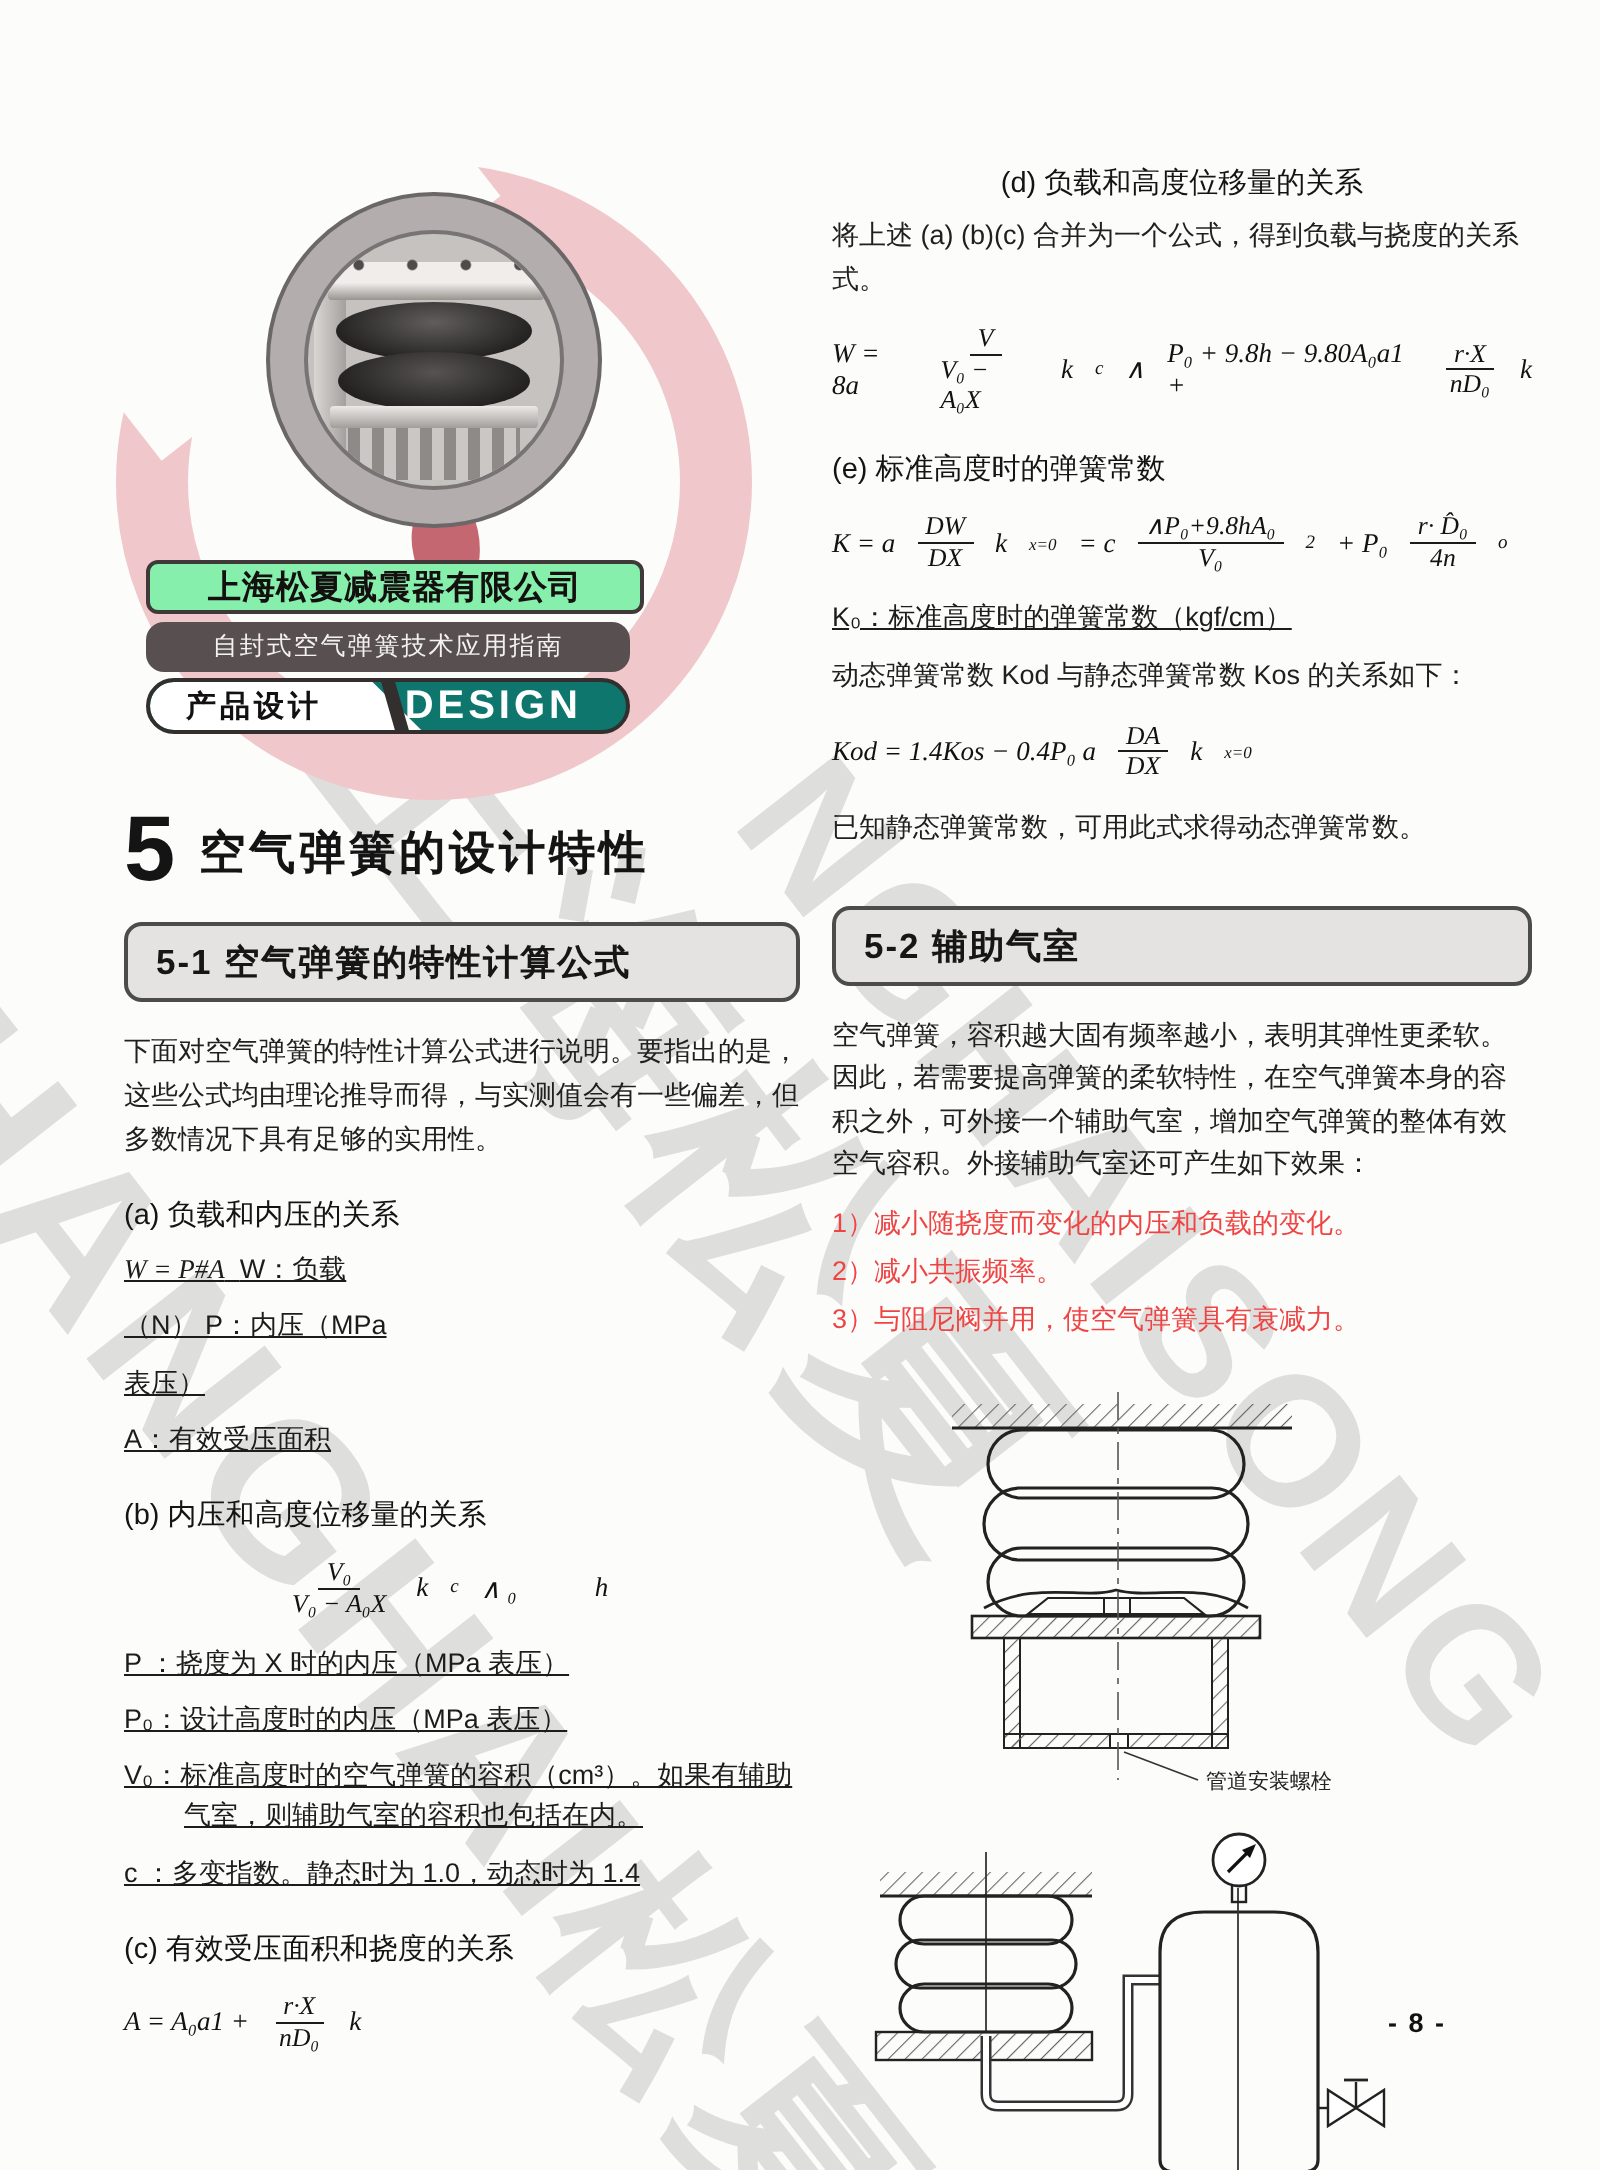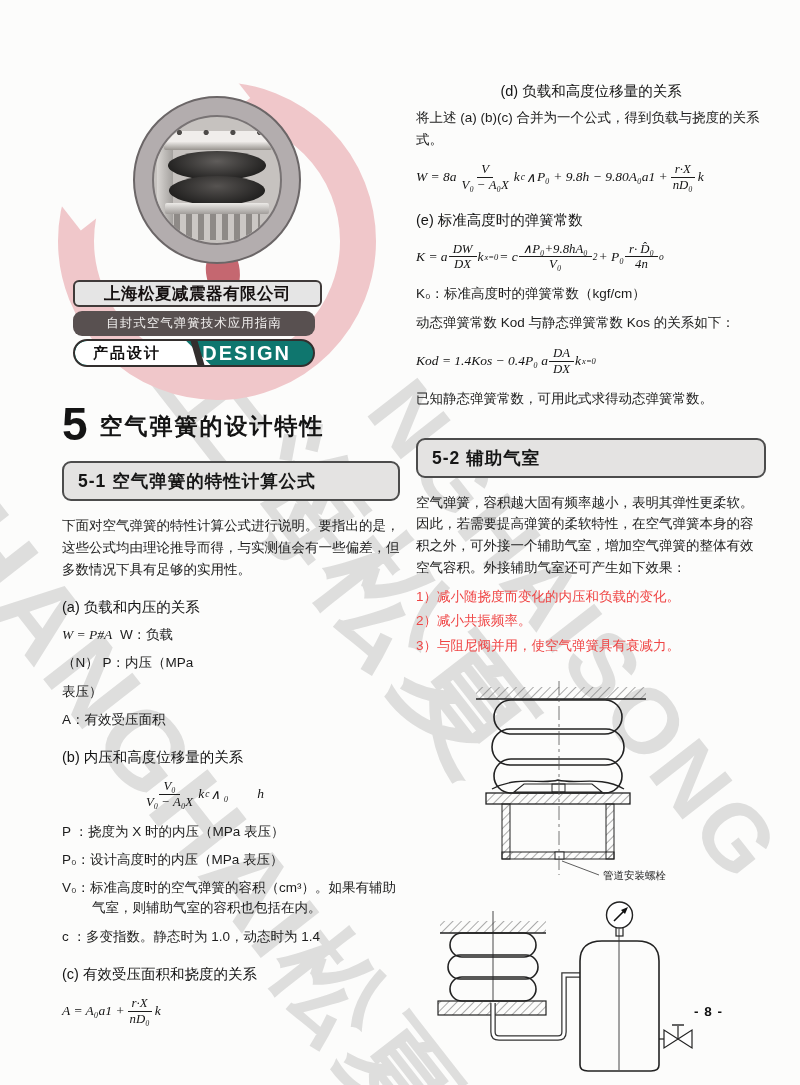--- a/index.html
+++ b/index.html
@@ -50,21 +50,21 @@
   .ph-bellow1{position:absolute;left:11%;right:11%;top:27%;height:23%;border-radius:50%;
     background:radial-gradient(ellipse at 50% 35%, #605d5b, #242322 72%);}
   .ph-bellow2{position:absolute;left:12%;right:12%;top:47%;height:23%;border-radius:50%;
     background:radial-gradient(ellipse at 50% 35%, #565351, #232221 72%);}
   .ph-plate{position:absolute;left:9%;right:9%;top:68%;height:9%;border-radius:2px;
     background:linear-gradient(180deg,#eceae7,#a19d9a);}
   .ph-base{position:absolute;left:16%;right:16%;top:77%;height:21%;
     background:repeating-linear-gradient(90deg,#8e8a87 0 6px,#cbc7c4 6px 12px);}
   .banner-company{
     position:absolute;left:73px;top:280px;width:249px;height:27px;box-sizing:border-box;
-    background:#e5e5e5;border:2px solid #3f3a39;border-radius:6px;
+    background:#86efac;border:2px solid #3f3a39;border-radius:6px;
     display:flex;align-items:center;justify-content:center;
     font-size:16.5px;font-weight:bold;color:#151010;letter-spacing:0.5px;
   }
   .banner-guide{
     position:absolute;left:73px;top:311px;width:242px;height:25px;box-sizing:border-box;
     background:#585050;border-radius:9px;
     display:flex;align-items:center;justify-content:center;
     font-size:12.5px;color:#f4f2f1;letter-spacing:1px;
   }
   .banner-tab{
@@ -90,26 +90,26 @@
   #rightcol{left:416px;top:82px;width:350px;}
   .chapter{display:flex;align-items:flex-end;gap:12px;margin:0 0 16px 0;}
   .chapter .num{font-size:46px;font-weight:bold;line-height:0.9;color:#141414;}
   .chapter .title{font-size:23px;font-weight:bold;letter-spacing:2px;color:#141414;padding-bottom:3px;}
   .sec-box{
     background:#e4e3e2;border:2px solid #4c4c4c;border-radius:9px;
     padding:6px 14px;font-size:17.5px;font-weight:bold;color:#161616;letter-spacing:1px;
   }
   .para{font-size:13.5px;line-height:1.6;margin:14px 0 8px;color:#202020;}
   .sub-heading{font-size:14.5px;margin:18px 0 6px;color:#141414;}
-  .def{font-size:13.5px;line-height:1.5;margin:8px 0;padding-left:30px;text-indent:-30px;color:#1c1c1c;}
+  .def{font-size:13.5px;line-height:1.5;margin:8px 0;padding-left:30px;text-indent:-30px;color:#1c1c1c;text-decoration:underline;}
   .var{font-family:"Liberation Serif", serif;font-style:italic;}
   .effect{font-size:13.5px;line-height:1.65;margin:2px 0;color:#ef4444;}
   
   .fml{
-    display:flex;align-items:center;gap:1px;flex-wrap:nowrap;
+    display:flex;align-items:center;gap:11px;flex-wrap:nowrap;
     font-family:"Liberation Serif", serif;font-style:italic;
     font-size:13.5px;color:#121212;margin:12px 0;
   }
   .frac{display:inline-flex;flex-direction:column;align-items:center;line-height:1.15;font-size:12.8px;}
   .frac .num{border-bottom:1.3px solid #1b1b1b;padding:0 4px;}
   .frac .den{padding:0 4px;}
   .fml sup{font-size:9.5px;font-style:italic;}
   .fml sub{font-size:8.5px;font-style:italic;}
   .indent80{margin-left:80px;}
   .gapL{margin-left:28px;}

